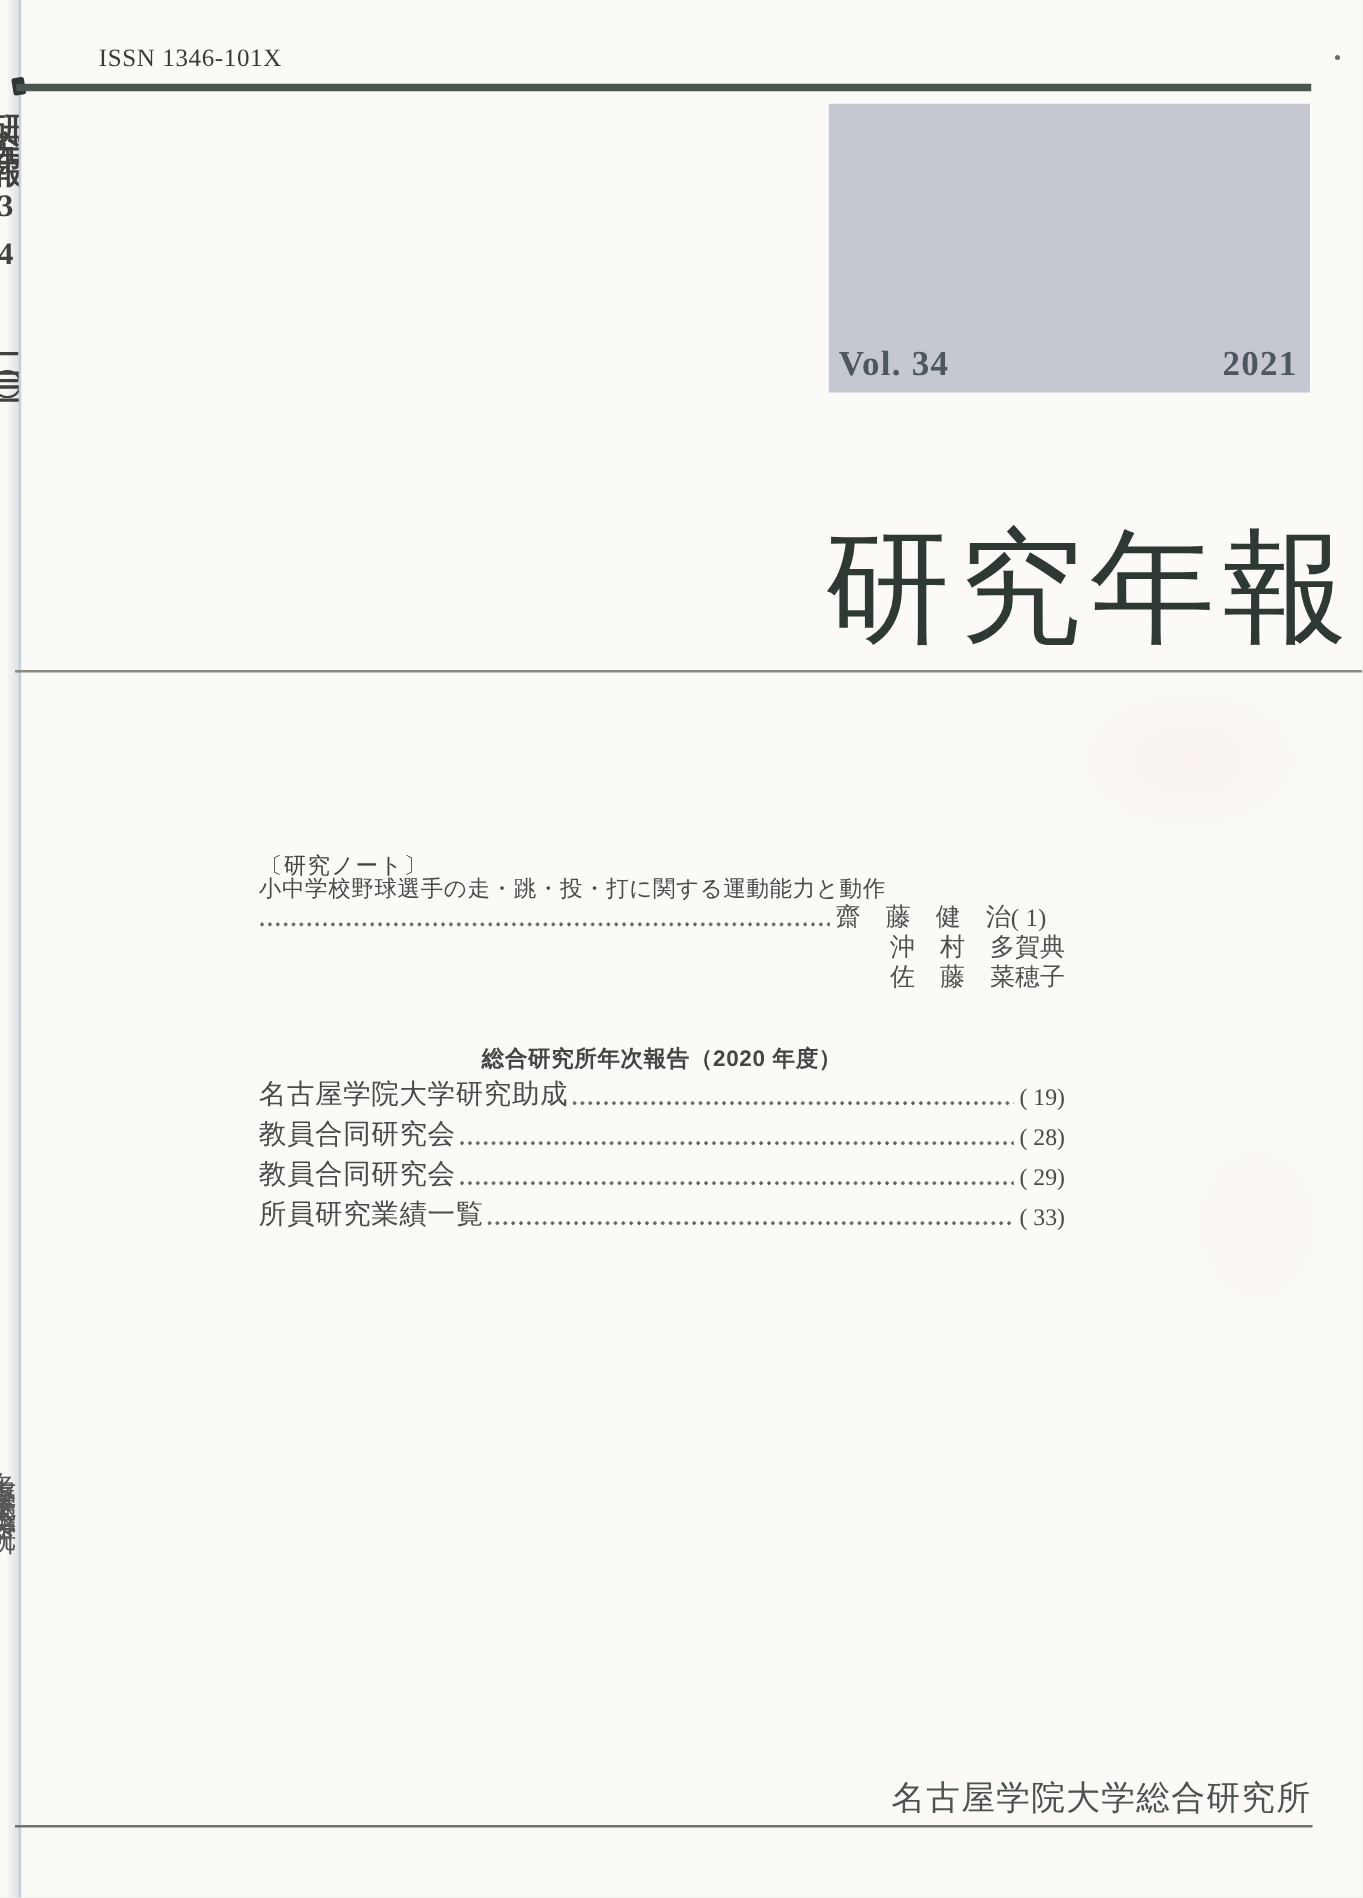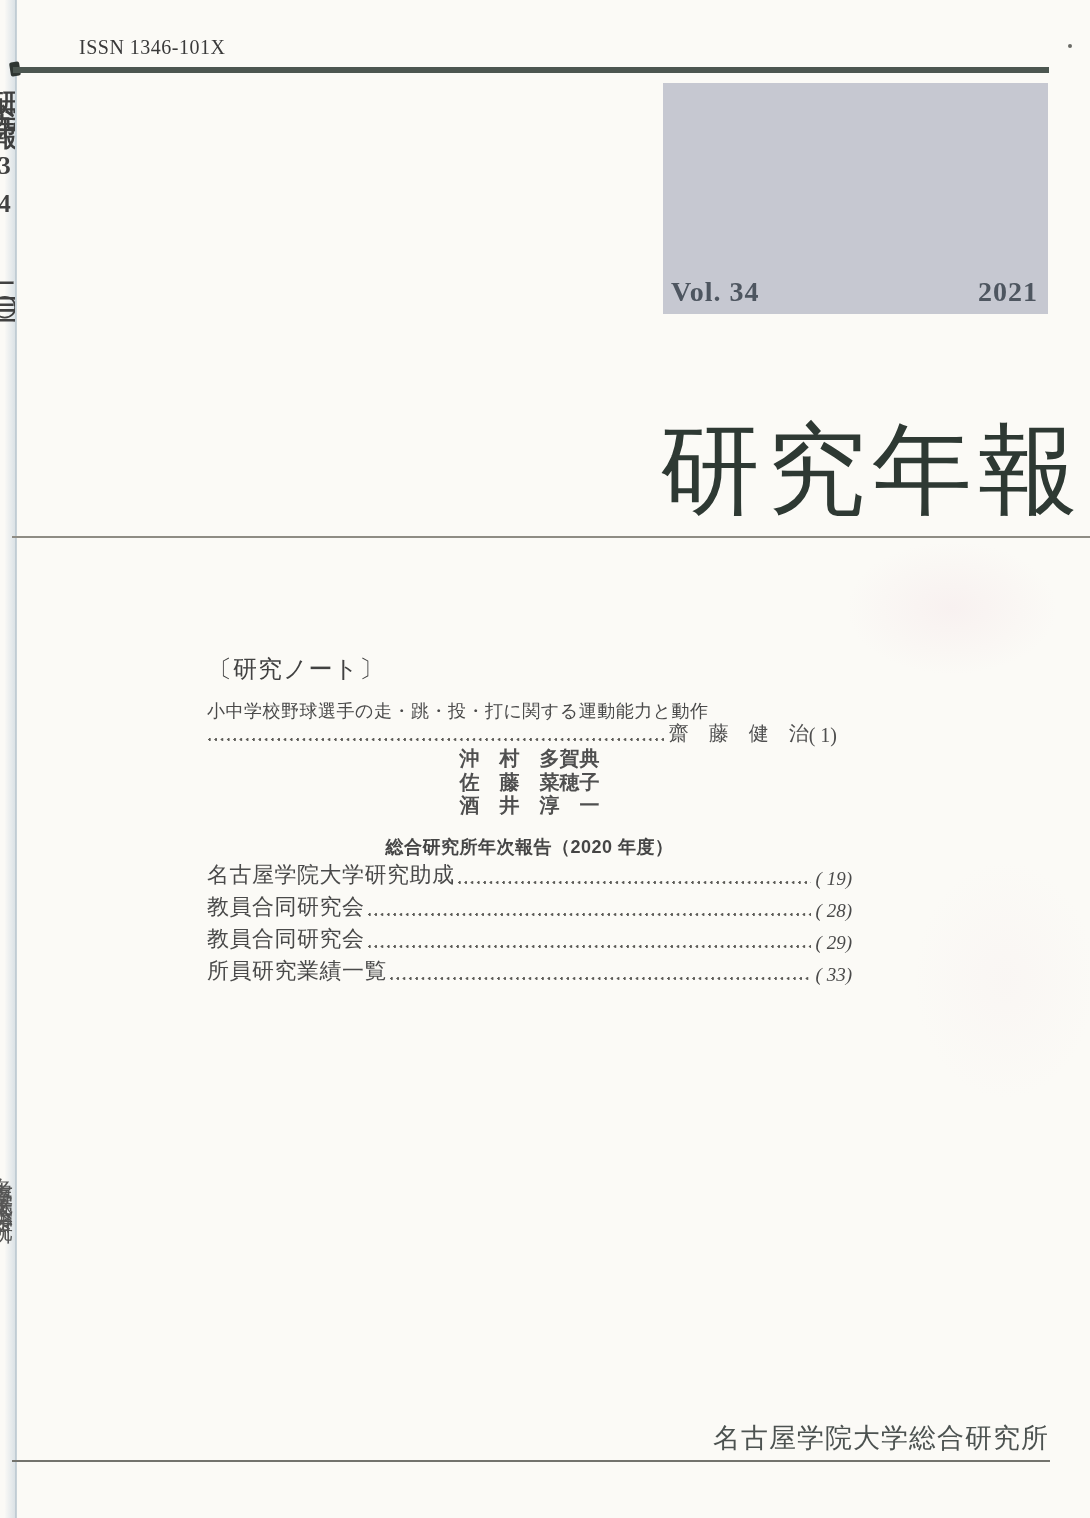--- a/index.html
+++ b/index.html
@@ -31,36 +31,36 @@
   .speck{left:1068px;top:44px;width:4px;height:4px;background:#6a6a66;border-radius:50%;}
   
   .cover-box{left:663px;top:83px;width:385px;height:231px;background:#c6c8d1;
     display:flex;align-items:flex-end;justify-content:space-between;
     padding:0 10px 6px 8px;box-sizing:border-box;}
   .cover-box .vol, .cover-box .yr{font-size:28px;font-weight:bold;color:#4e5660;letter-spacing:1px;}
   
   .title-ja{left:660px;top:416px;font-size:100px;font-weight:normal;color:#2e3933;letter-spacing:6px;line-height:1.1;white-space:nowrap;}
   .title-rule{left:12px;top:536px;width:1078px;height:2px;background:#8e8c84;}
   
-  .note-label{left:208px;top:653px;font-size:24px;color:#414141;letter-spacing:1px;}
+  .note-label{left:208px;top:680px;font-size:18px;color:#414141;letter-spacing:1px;}
   .article-title{left:207px;top:699px;font-size:18px;color:#4a4a4a;letter-spacing:.5px;white-space:nowrap;}
   .row{display:flex;align-items:flex-end;white-space:nowrap;}
   .leader{flex:1;height:3px;margin-bottom:6px;
     background-image:radial-gradient(circle at 1.6px 1.5px, #5d5c58 1.15px, rgba(0,0,0,0) 1.5px);
     background-size:6.3px 3px;background-repeat:repeat-x;}
   .leader-row1{left:192px;top:722px;width:645px;height:25px;}
   .leader-row1 .leader{margin-left:16px;margin-right:5px;}
   .leader-row1 .author,.leader-row1 .pageno{font-size:20px;color:#4f4f4f;}
-  .authors{left:207px;top:747px;width:645px;text-align:center;font-size:20px;color:#4f4f4f;line-height:23.5px;font-weight:bold;}
+  .authors{left:207px;top:747px;width:645px;text-align:right;font-size:20px;color:#4f4f4f;line-height:23.5px;}
   .section-heading{left:207px;top:835px;width:645px;text-align:center;
     font-family:"Liberation Sans","DejaVu Sans",sans-serif;font-size:18px;font-weight:600;color:#454545;letter-spacing:.5px;}
   .toc-entry{left:207px;width:645px;height:25px;}
   .toc-entry .lbl{font-size:22px;color:#4a4a4a;letter-spacing:.5px;}
   .toc-entry .leader{margin-left:3px;margin-right:5px;}
-  .toc-entry .pg{font-size:19px;color:#4a4a4a;font-style:italic;}
+  .toc-entry .pg{font-size:19px;color:#4a4a4a;}
   .e1{top:865px;} .e2{top:897px;} .e3{top:929px;} .e4{top:961px;}
   
   .publisher{top:1420px;right:41px;font-family:"Liberation Sans","DejaVu Sans",sans-serif;
     font-size:27px;font-weight:500;color:#4c5250;letter-spacing:1px;}
   .footer-rule{left:12px;top:1460px;width:1038px;height:2px;background:#73736d;}
 </style>
 </head>
 <body>
 
 <div id="page">
@@ -91,21 +91,20 @@
   <div class="abs article-title">小中学校野球選手の走・跳・投・打に関する運動能力と動作</div>
 
   <div class="abs row leader-row1">
     <div class="leader"></div>
     <span class="author">齋　藤　健　治</span>
     <span class="pageno">( 1)</span>
   </div>
   <div class="abs authors">
     <div>沖　村　多賀典</div>
     <div>佐　藤　菜穂子</div>
-    <div>酒　井　淳　一</div>
   </div>
 
   <div class="abs section-heading">総合研究所年次報告（2020 年度）</div>
 
   <div class="abs row toc-entry e1">
     <span class="lbl">名古屋学院大学研究助成</span>
     <div class="leader"></div>
     <span class="pg">( 19)</span>
   </div>
   <div class="abs row toc-entry e2">

